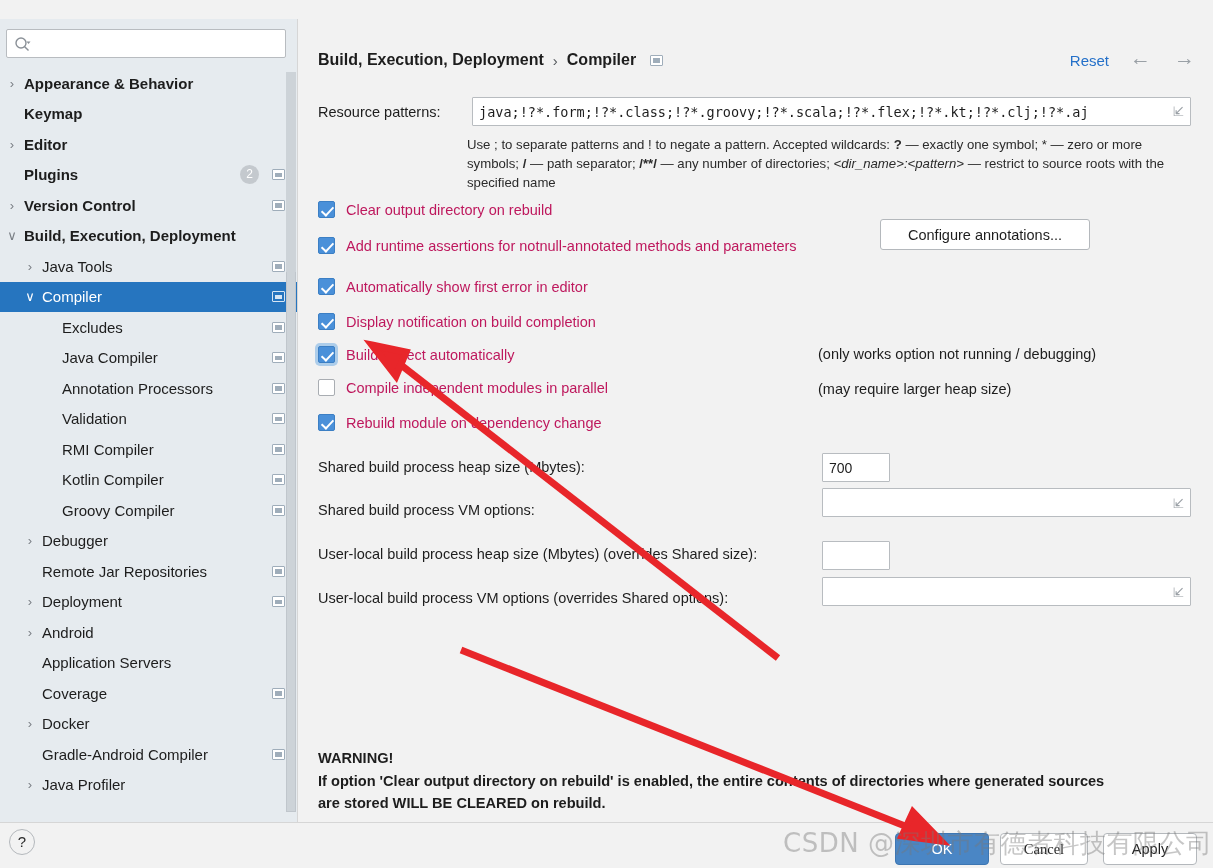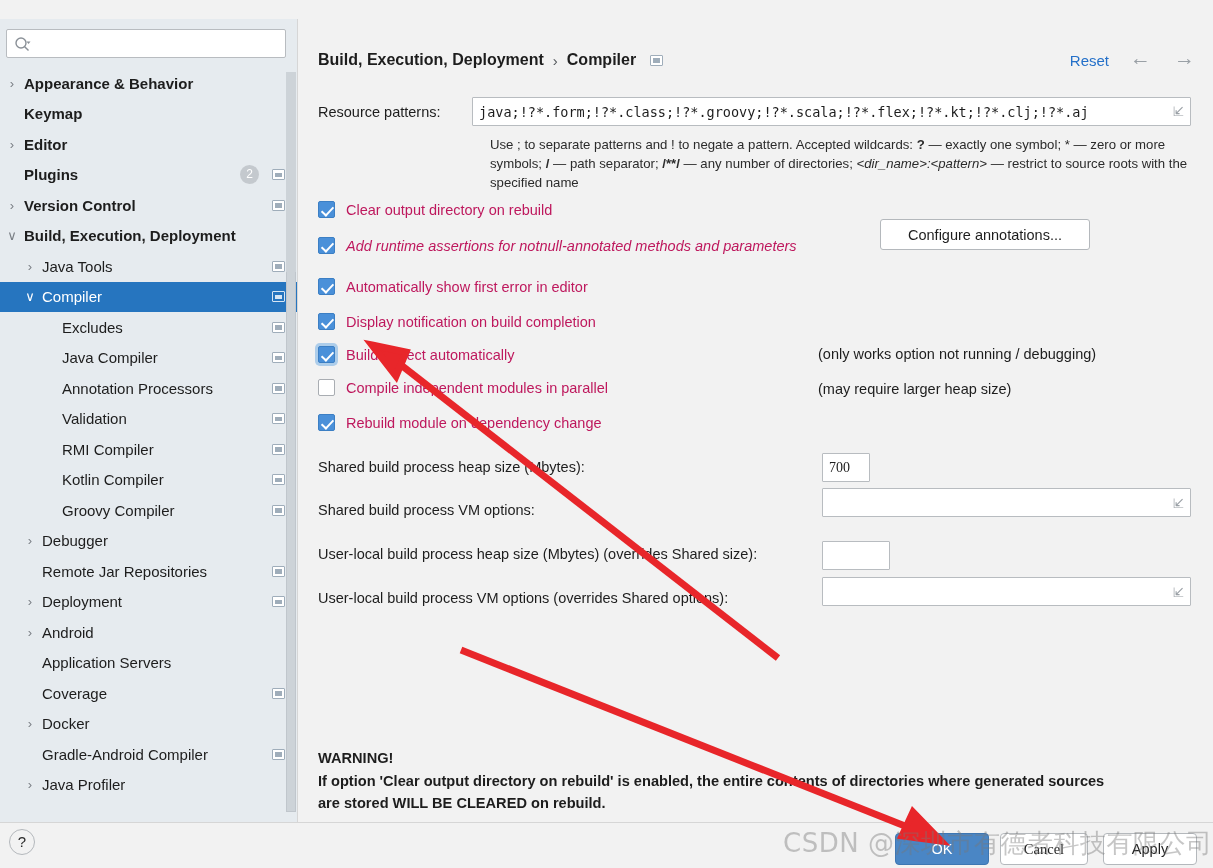--- a/index.html
+++ b/index.html
@@ -433,32 +433,32 @@
     </div>
 
     <div class="reset-link">Reset</div>
     <div class="nav-arrow nav-back">←</div>
     <div class="nav-arrow nav-fwd">→</div>
 
     <div class="lbl" style="left:20px; top:85px;">Resource patterns:</div>
     <input class="txt" style="left: 174px; top: 78px; width: 719px; height: 29px;" type="text" value="java;!?*.form;!?*.class;!?*.groovy;!?*.scala;!?*.flex;!?*.kt;!?*.clj;!?*.aj">
     <div class="expand-ic" style="left:875px; top:85px;">⇲</div>
 
-    <div class="hint" style="left:192px; top:116px; width:706px;">
+    <div class="hint" style="left:169px; top:116px; width:706px;">
       <span>Use ; to separate patterns and ! to negate a pattern. Accepted wildcards: </span><b>?</b><span> — exactly one symbol; * — zero or</span>
       <span>more symbols; </span><b>/</b><span> — path separator; </span><b>/**/</b><span> — any number of directories; </span><i>&lt;dir_name&gt;:&lt;pattern&gt;</i><span> — restrict to source</span>
       <span>roots with the specified name</span>
     </div>
 
     <div id="checkboxes">
         <div class="cb-row" style="left: 20px; top: 182px;">
           <span class="cbx on"></span>
           <span class="cb-label">Clear output directory on rebuild</span>
         </div>
-        <div class="cb-row" style="left: 20px; top: 218px; font-style: italic;">
+        <div class="cb-row" style="left: 20px; top: 218px;">
           <span class="cbx on"></span>
           <span class="cb-label">Add runtime assertions for notnull-annotated methods and parameters</span>
         </div>
         <div class="cb-row" style="left: 20px; top: 259px;">
           <span class="cbx on"></span>
           <span class="cb-label">Automatically show first error in editor</span>
         </div>
         <div class="cb-row" style="left: 20px; top: 294px;">
           <span class="cbx on"></span>
           <span class="cb-label">Display notification on build completion</span>
@@ -477,21 +477,21 @@
         </div>
       </div>
 
     <button class="btn" style="left:582px; top:200px; width:210px; height:31px;">Configure annotations...</button>
 
     <div class="note" style="left:520px; top:327px;">(only works option not running / debugging)</div>
     <div class="note" style="left:520px; top:362px;">(may require larger heap size)</div>
 
     <div id="fields">
         <div class="lbl" style="left: 20px; top: 440px;">Shared build process heap size (Mbytes):</div>
-        <input type="text" class="txt plain" value="700" style="left: 524px; top: 434px; width: 48px; height: 29px; font-family: Liberation Serif, serif;">
+        <input type="text" class="txt plain" value="700" style="left: 524px; top: 434px; width: 68px; height: 29px;">
         <div class="lbl" style="left: 20px; top: 483px;">Shared build process VM options:</div>
         <input type="text" class="txt plain" value="" style="left: 524px; top: 469px; width: 369px; height: 29px;">
         <div class="expand-ic" style="left: 875px; top: 477px;">⇲</div>
         <div class="lbl" style="left: 20px; top: 527px;">User-local build process heap size (Mbytes) (overrides Shared size):</div>
         <input type="text" class="txt plain" value="" style="left: 524px; top: 522px; width: 68px; height: 29px;">
         <div class="lbl" style="left: 20px; top: 571px;">User-local build process VM options (overrides Shared options):</div>
         <input type="text" class="txt plain" value="" style="left: 524px; top: 558px; width: 369px; height: 29px;">
         <div class="expand-ic" style="left: 875px; top: 566px;">⇲</div>
       </div>
 

